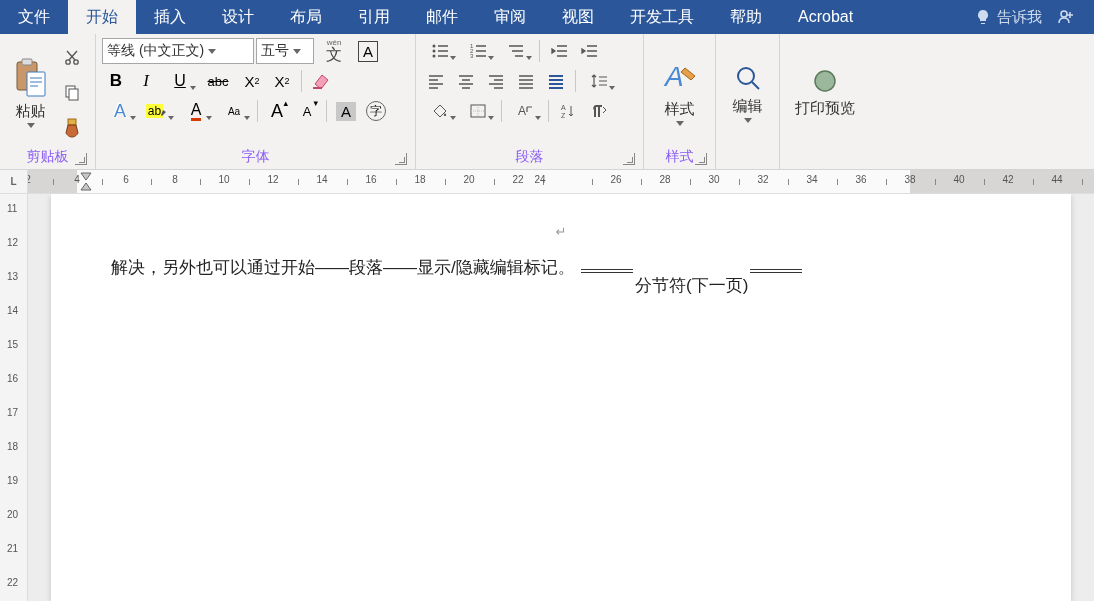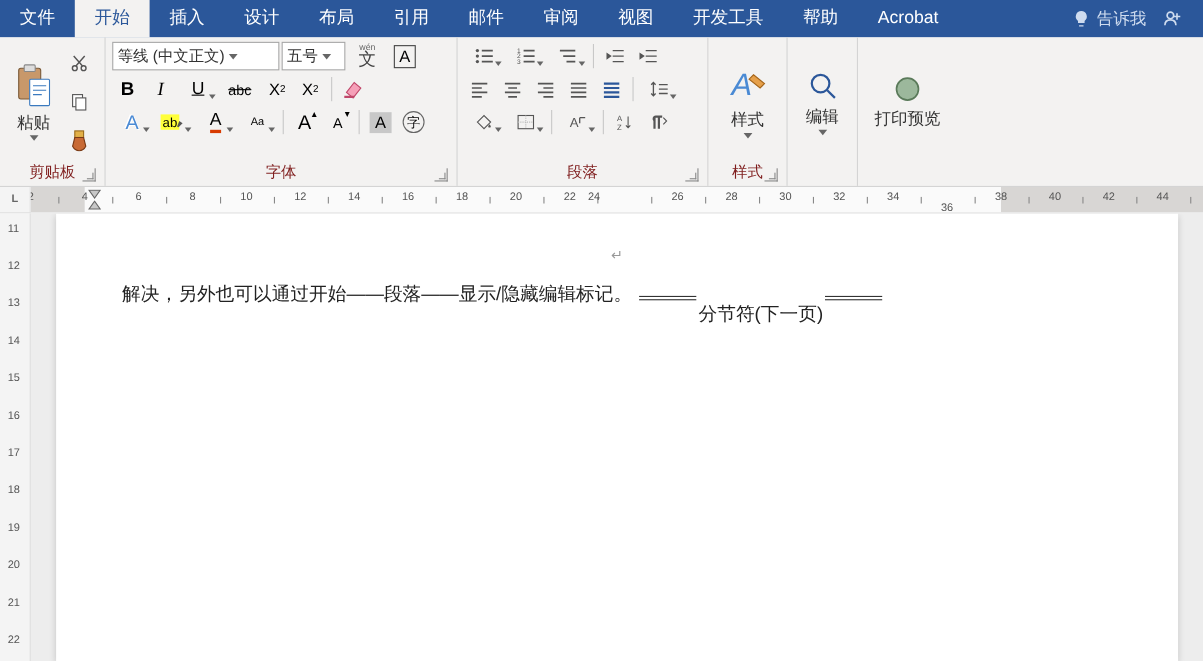--- a/index.html
+++ b/index.html
@@ -5,21 +5,21 @@
 *{margin:0;padding:0;box-sizing:border-box;font-family:"Microsoft YaHei","Segoe UI",sans-serif;}
 body{width:1094px;height:601px;background:#fff;overflow:hidden;font-size:13px;}
 .tabbar{height:34px;background:#2b579a;display:flex;align-items:center;color:#fff;}
 .tab{padding:0 18px;height:34px;line-height:34px;font-size:16px;cursor:pointer;}
 .tab.active{background:#f3f2f1;color:#2b579a;font-weight:400;}
 .tellme{margin-left:auto;display:flex;align-items:center;padding:0 12px;color:#cfdcef;font-size:15px;}
 .tellme svg{margin-right:6px;}
 .ribbon{height:136px;background:#f3f2f1;border-bottom:1px solid #d4d4d4;display:flex;}
 .group{display:flex;flex-direction:column;border-right:1px solid #d4d4d4;padding:4px 6px 0;}
 .group-body{flex:1;display:flex;}
-.group-label{height:22px;line-height:18px;text-align:center;color:#7f1d1d;font-size:14px;position:relative;}
+.group-label{height:22px;line-height:18px;text-align:center;color:#8b5cf6;font-size:14px;position:relative;}
 .group-label .lau{position:absolute;right:2px;bottom:4px;width:12px;height:12px;border:1px solid #888;border-top:none;border-left:none;}
 .group-label .lau::after{content:'';position:absolute;right:-1px;bottom:-1px;width:5px;height:5px;border-right:1.5px solid #888;border-bottom:1.5px solid #888;transform:translate(-2px,-2px);}
 .bigbtn{width:60px;display:flex;flex-direction:column;align-items:center;justify-content:center;padding:3px 4px;cursor:pointer;}
 .bigbtn .lbl{font-size:15px;margin-top:4px;color:#333;}
 .iconcol{display:flex;flex-direction:column;justify-content:space-around;padding:2px 4px;}
 .smallico{width:26px;height:26px;display:flex;align-items:center;justify-content:center;cursor:pointer;border-radius:2px;}
 .row{display:flex;align-items:center;gap:2px;}
 .combo{height:26px;border:1px solid #a6a6a6;background:#fff;display:flex;align-items:center;padding:0 4px;font-size:14px;color:#333;}
 .combo .dd{margin-left:4px;border-top:5px solid #666;border-left:4px solid transparent;border-right:4px solid transparent;}
 .ribbtn{width:28px;height:26px;display:flex;align-items:center;justify-content:center;cursor:pointer;position:relative;font-family:"Times New Roman",serif;}
@@ -406,21 +406,21 @@
       <div class="num" style="left: 588px;">26</div>
       <div class="tick" style="left: 612.5px;"></div>
       <div class="num" style="left: 637px;">28</div>
       <div class="tick" style="left: 661.5px;"></div>
       <div class="num" style="left: 686px;">30</div>
       <div class="tick" style="left: 710.5px;"></div>
       <div class="num" style="left: 735px;">32</div>
       <div class="tick" style="left: 759.5px;"></div>
       <div class="num" style="left: 784px;">34</div>
       <div class="tick" style="left: 808.5px;"></div>
-      <div class="num" style="left: 833px; margin-top: 10px;">36</div>
+      <div class="num" style="left: 833px;">36</div>
       <div class="tick" style="left: 857.5px;"></div>
       <div class="num" style="left: 882px;">38</div>
       <div class="tick" style="left: 906.5px;"></div>
       <div class="num" style="left: 931px;">40</div>
       <div class="tick" style="left: 955.5px;"></div>
       <div class="num" style="left: 980px;">42</div>
       <div class="tick" style="left: 1004.5px;"></div>
       <div class="num" style="left: 1029px;">44</div>
       <div class="tick" style="left: 1053.5px;"></div>
     </div>

